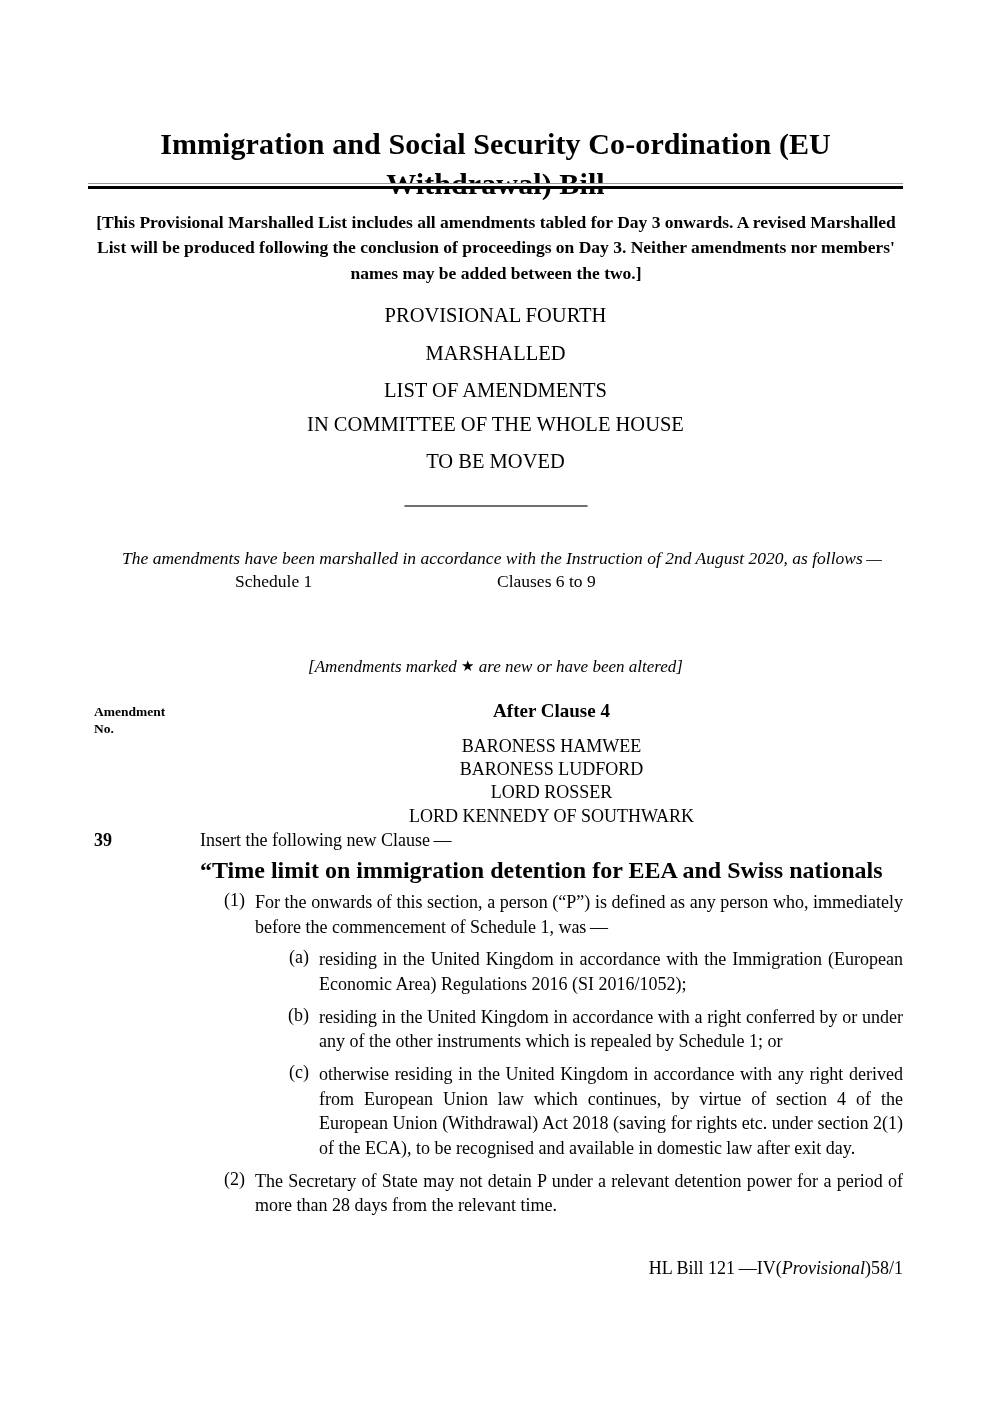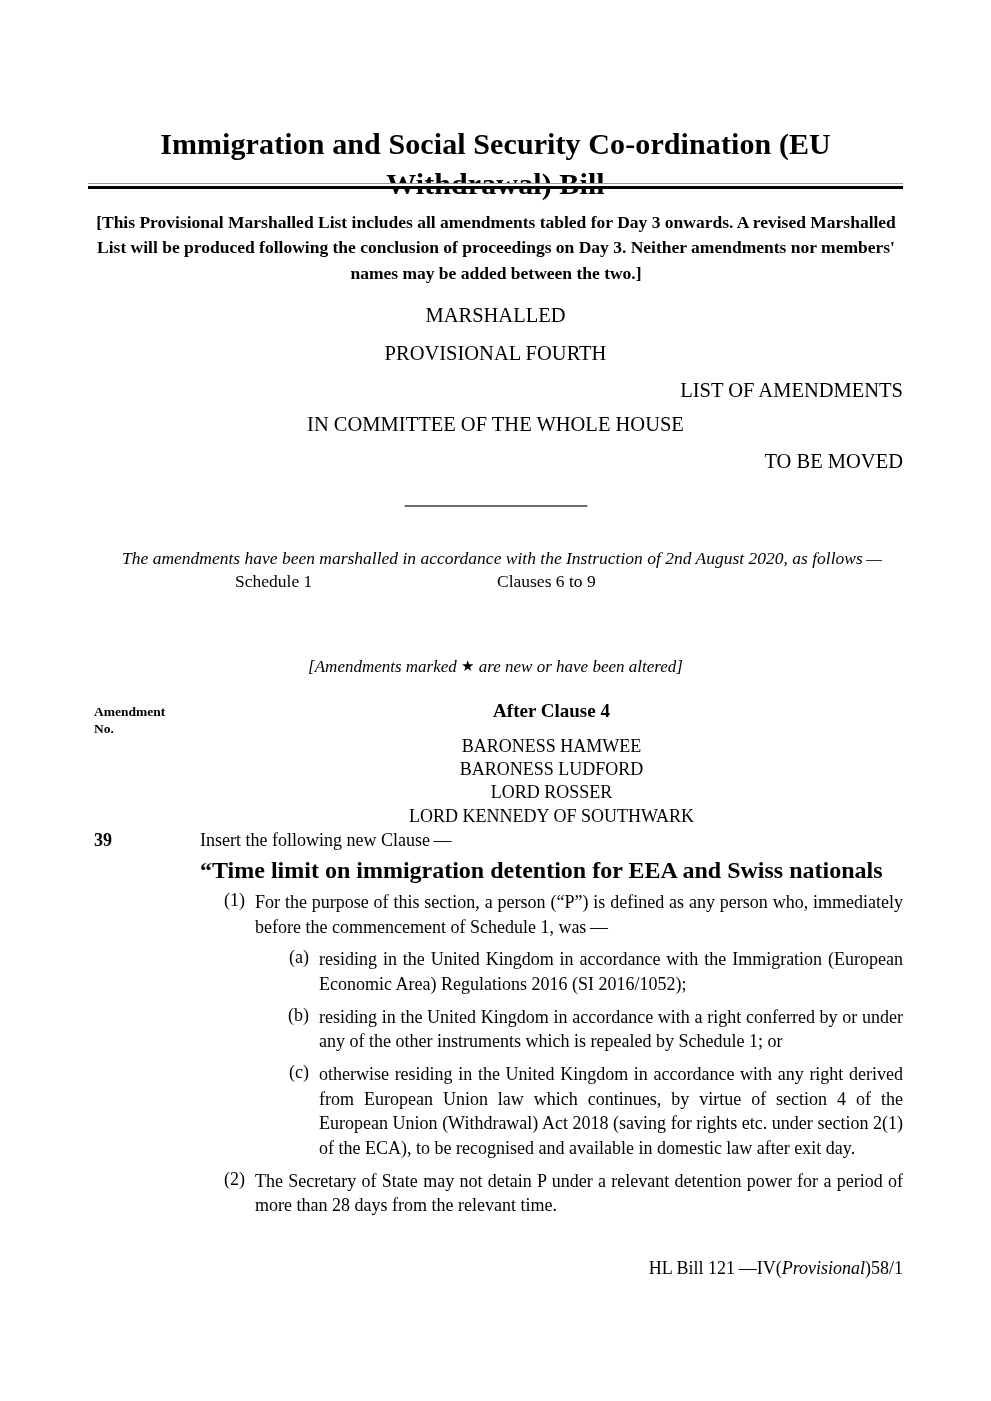--- a/index.html
+++ b/index.html
@@ -76,21 +76,20 @@
     width: 815px;
     text-align: center;
     font-size: 20.5px;
     line-height: 1;
   }
   .caps-stack .caps-line {
     margin-bottom: 17px;
   }
   .caps-stack .caps-line.tight {
     margin-bottom: 13px;
-    text-align: right;
   }
   .caps-stack .caps-line:last-child {
     margin-bottom: 0;
   }
 
   
   .rule-short {
     position: absolute;
     left: 50%;
     transform: translateX(-50%);
@@ -265,22 +264,22 @@
 
   <div class="rule-double">
     <div class="thin"></div>
     <div class="gap"></div>
     <div class="thick"></div>
   </div>
 
   <div class="bracket-note">[This Provisional Marshalled List includes all amendments tabled for Day 3 onwards. A revised Marshalled List will be produced following the conclusion of proceedings on Day 3. Neither amendments nor members' names may be added between the two.]</div>
 
   <div class="caps-stack">
+    <div class="caps-line">PROVISIONAL FOURTH</div>
     <div class="caps-line">MARSHALLED</div>
-    <div class="caps-line">PROVISIONAL FOURTH</div>
     <div class="caps-line tight">LIST OF AMENDMENTS</div>
     <div class="caps-line">IN COMMITTEE OF THE WHOLE HOUSE</div>
     <div class="caps-line tight">TO BE MOVED</div>
   </div>
 
   <div class="rule-short"></div>
 
   <p class="instruction">The amendments have been marshalled in accordance with the Instruction of 2nd August 2020, as follows —</p>
 
   <div class="clause-list">
@@ -308,21 +307,21 @@
     <div>LORD KENNEDY OF SOUTHWARK</div>
   </div>
 
   <div class="amendment-number">39</div>
   <div class="amendment-intro">Insert the following new Clause —</div>
   <div class="new-clause-title">“Time limit on immigration detention for EEA and Swiss nationals</div>
 
   <div class="body-block">
     <div class="para level-1">
       <span class="marker">(1)</span>
-      <span class="ptext">For the purpose of this section, a person (“P”) is defined as any person who, immediately before the commencement of Schedule 1, was —</span>
+      <span class="ptext">For the onwards of this section, a person (“P”) is defined as any person who, immediately before the commencement of Schedule 1, was —</span>
     </div>
     <div class="para level-2">
       <span class="marker">(a)</span>
       <span class="ptext">residing in the United Kingdom in accordance with the Immigration (European Economic Area) Regulations 2016 (SI 2016/1052);</span>
     </div>
     <div class="para level-2">
       <span class="marker">(b)</span>
       <span class="ptext">residing in the United Kingdom in accordance with a right conferred by or under any of the other instruments which is repealed by Schedule 1; or</span>
     </div>
     <div class="para level-2">

